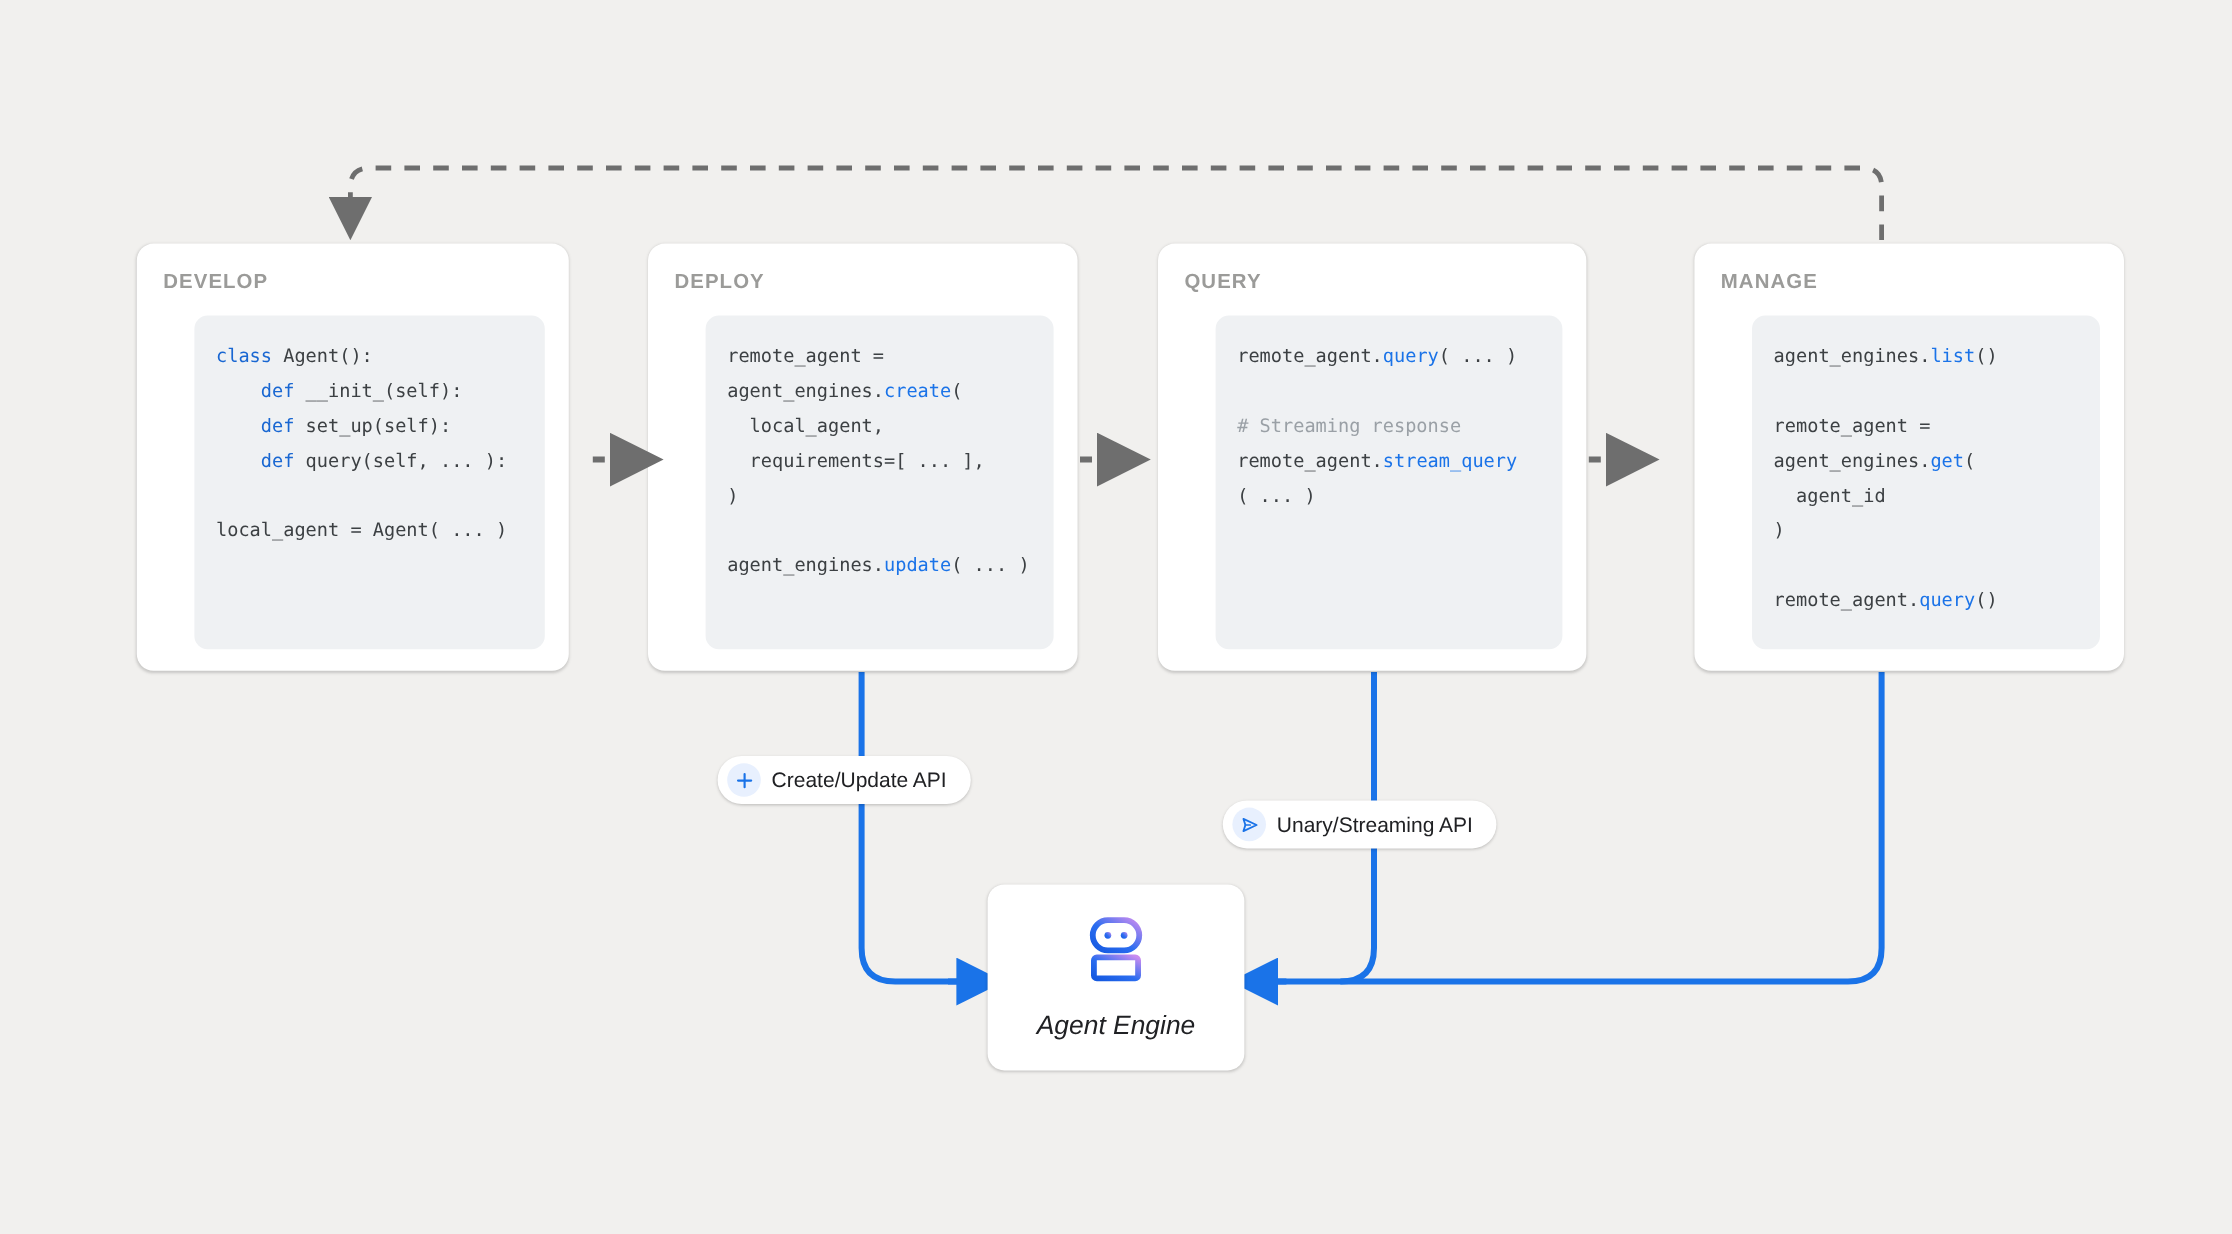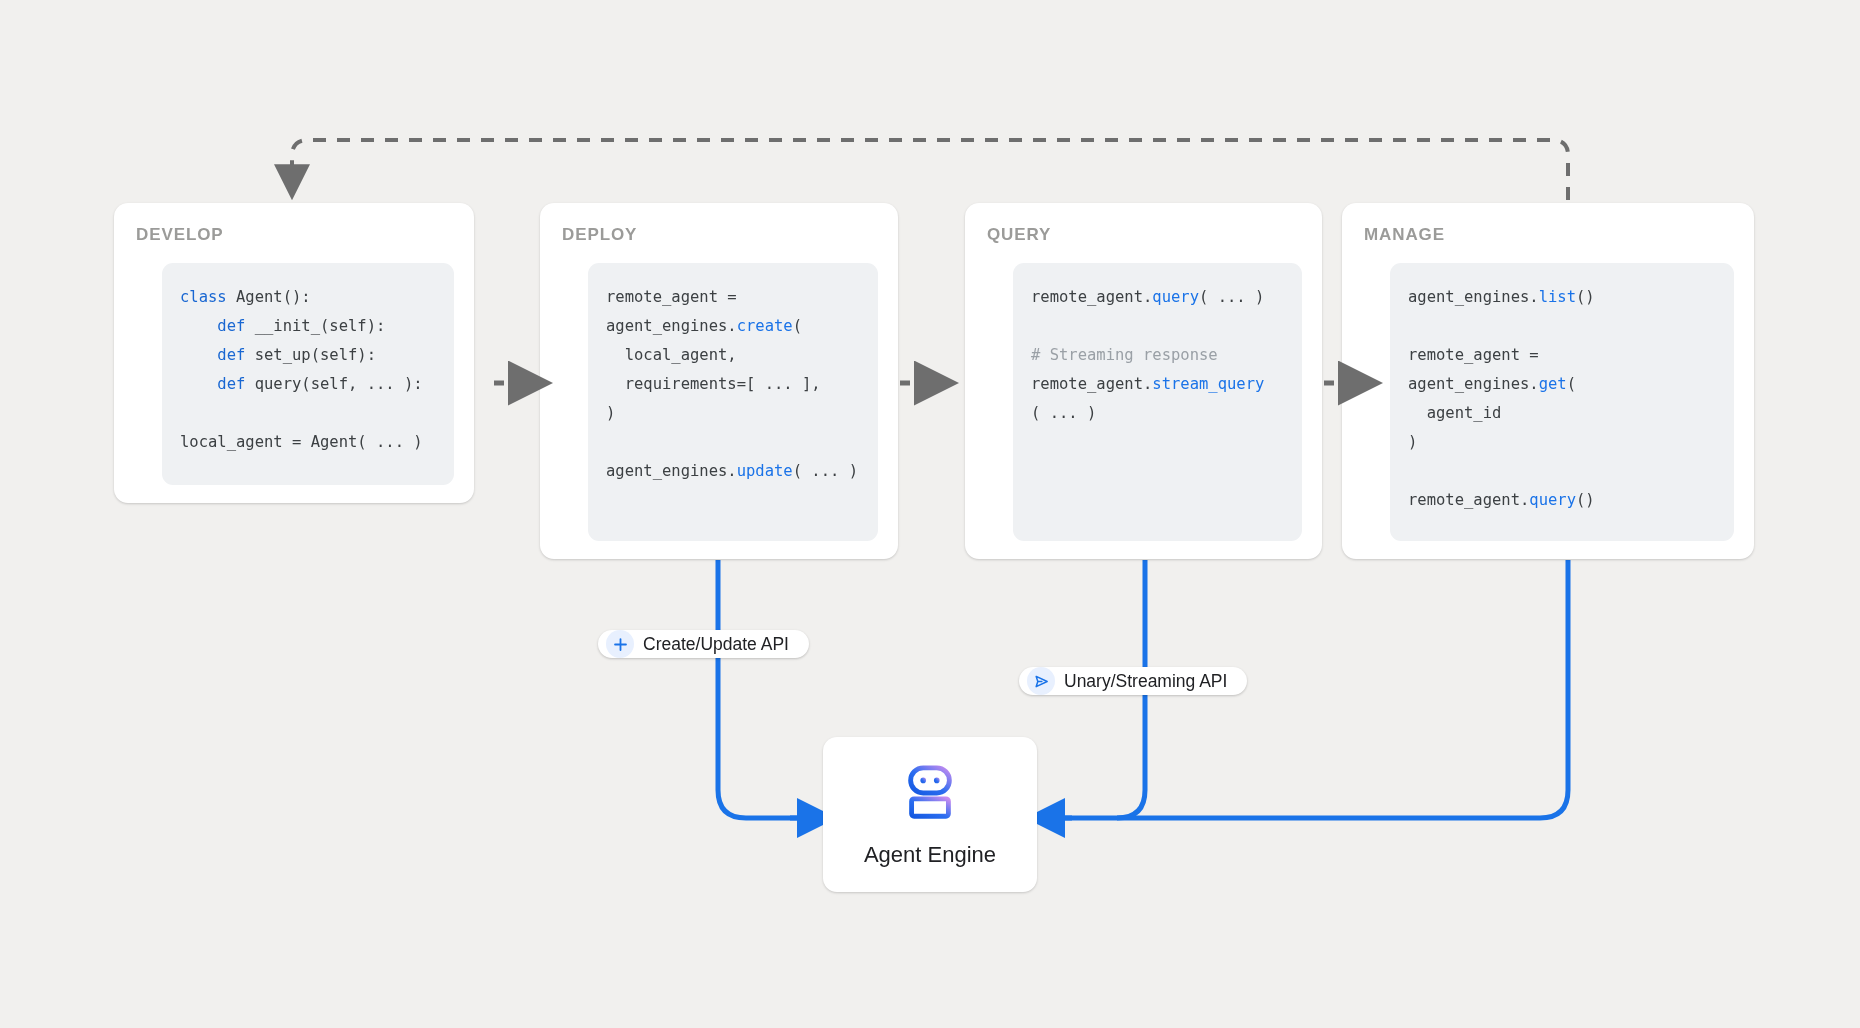--- a/index.html
+++ b/index.html
@@ -49,21 +49,21 @@
     overflow:hidden;
     margin-left:28px;
   }
   .kw{color:#1967d2;}
   .fn{color:#1a73e8;}
   .cm{color:#9aa0a6;}
 
   
   .pill{
     position:absolute;
-    height:28px;
+    height:40px;
     background:#ffffff;
     border-radius:22px;
     box-shadow:0 1px 3px rgba(0,0,0,.14), 0 1px 2px rgba(0,0,0,.07);
     display:flex;align-items:center;
     padding:0 20px 0 8px;
     z-index:5;
     box-sizing:border-box;
     white-space:nowrap;
   }
   .pill-ico{
@@ -77,20 +77,21 @@
   
   #agent-engine{
     position:absolute;
     left:823px;top:737px;width:214px;height:155px;
     background:#fff;border-radius:14px;
     box-shadow:0 1px 3px rgba(0,0,0,.12), 0 1px 2px rgba(0,0,0,.06);
     z-index:6;
     display:flex;flex-direction:column;
     align-items:center;justify-content:center;
     box-sizing:border-box;
+    font-style:italic;
   }
   #agent-engine .robot{margin-bottom:14px;}
   #agent-engine .ae-label{font-size:22px;color:#202124;}
 </style>
 </head>
 <body>
 
 <div id="stage">
 
   <svg class="layer" id="layer-lines" viewBox="0 0 1860 1028" xmlns="http://www.w3.org/2000/svg">
@@ -115,21 +116,21 @@
     <path d="M1568 200 L1568 155 Q1568 140 1552 140 L308 140 Q292 140 292 156 L292 185" fill="none" stroke="#6e6e6e" stroke-width="4" stroke-dasharray="13 11" marker-end="url(#gray-arrow)"></path>
 
     <line x1="494" y1="383" x2="534" y2="383" stroke="#6e6e6e" stroke-width="5" stroke-dasharray="10 9" marker-end="url(#gray-arrow)"></line>
     <line x1="900" y1="383" x2="940" y2="383" stroke="#6e6e6e" stroke-width="5" stroke-dasharray="10 9" marker-end="url(#gray-arrow)"></line>
     <line x1="1324" y1="383" x2="1364" y2="383" stroke="#6e6e6e" stroke-width="5" stroke-dasharray="10 9" marker-end="url(#gray-arrow)"></line>
 
     <line x1="790" y1="818" x2="818" y2="818" stroke="#1a73e8" stroke-width="5" marker-end="url(#blue-arrow)"></line>
     <line x1="1072" y1="818" x2="1044" y2="818" stroke="#1a73e8" stroke-width="5" marker-end="url(#blue-arrow)"></line>
   </svg>
 
-  <div class="card" style="left:114px;top:203px;width:360px;height:300px;">
+  <div class="card" style="left:114px;top:203px;width:360px;height:356px;">
     <div class="card-title">DEVELOP</div>
     <div class="code"><span class="kw">class </span><span>Agent():</span>
 <span>    </span><span class="kw">def </span><span>__init_(self):</span>
 <span>    </span><span class="kw">def </span><span>set_up(self):</span>
 <span>    </span><span class="kw">def </span><span>query(self, ... ):</span>
 <span></span>
 <span>local_agent = Agent( ... )</span></div>
   </div>
 
   <div class="card" style="left:540px;top:203px;width:358px;height:356px;">
@@ -145,21 +146,21 @@
 
   <div class="card" style="left:965px;top:203px;width:357px;height:356px;">
     <div class="card-title">QUERY</div>
     <div class="code"><span>remote_agent.</span><span class="fn">query</span><span>( ... )</span>
 <span></span>
 <span class="cm"># Streaming response</span>
 <span>remote_agent.</span><span class="fn">stream_query</span>
 <span>( ... )</span></div>
   </div>
 
-  <div class="card" style="left:1342px;top:203px;width:412px;height:356px;">
+  <div class="card" style="left:1412px;top:203px;width:358px;height:356px;">
     <div class="card-title">MANAGE</div>
     <div class="code"><span>agent_engines.</span><span class="fn">list</span><span>()</span>
 <span></span>
 <span>remote_agent =</span>
 <span>agent_engines.</span><span class="fn">get</span><span>(</span>
 <span>  agent_id</span>
 <span>)</span>
 <span></span>
 <span>remote_agent.</span><span class="fn">query</span><span>()</span></div>
   </div>

